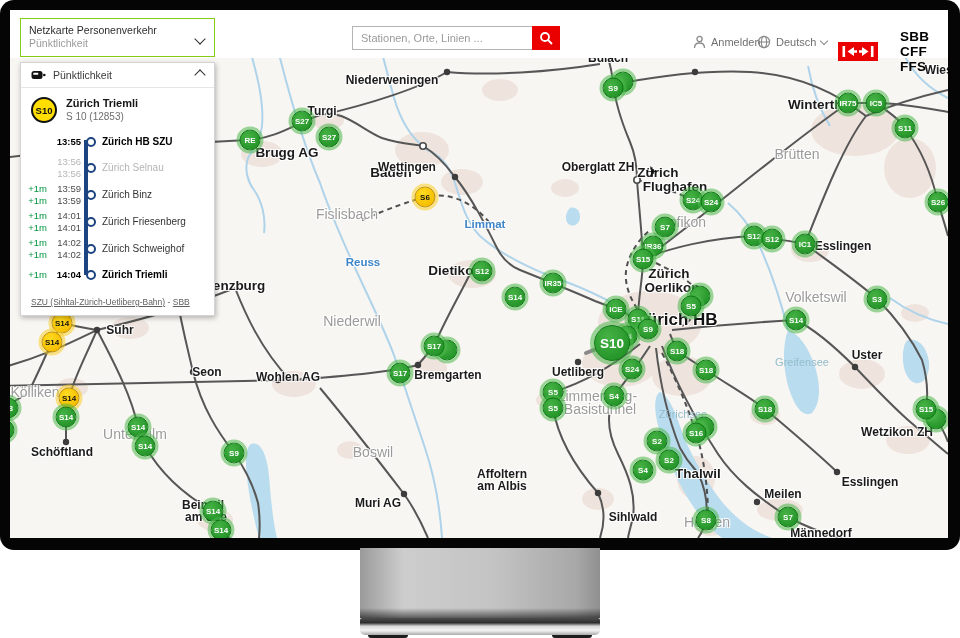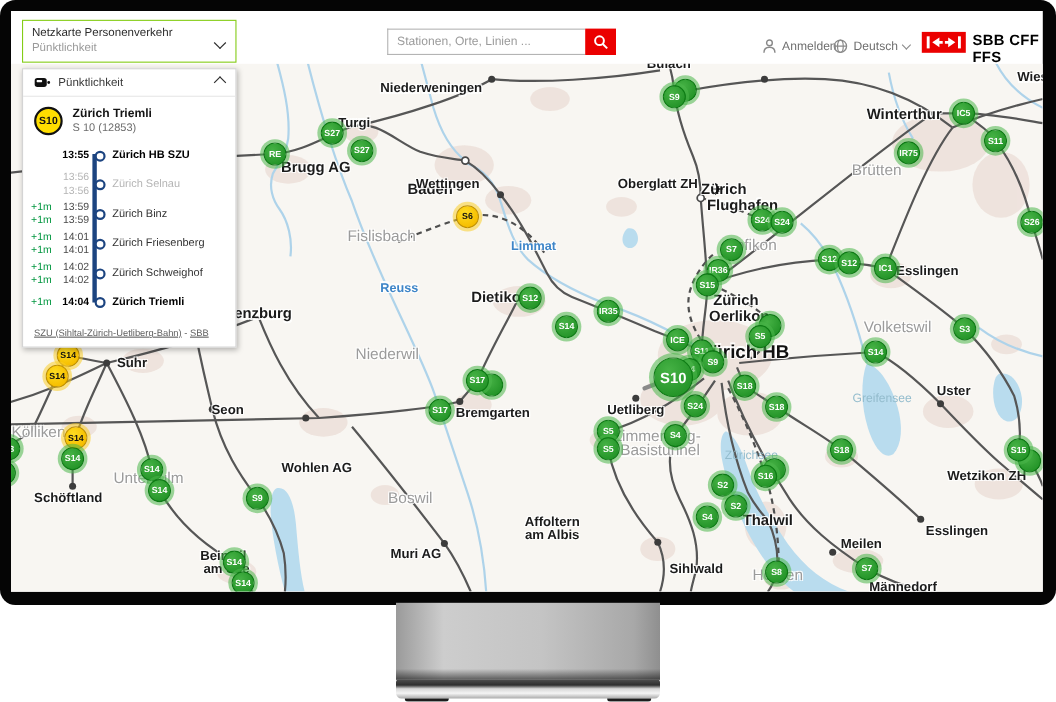--- a/index.html
+++ b/index.html
@@ -20,21 +20,21 @@
   .hdr-dropdown .t2{font-size:10.5px;color:#9b9b9b;line-height:13px;}
   .chev{display:inline-block;width:7px;height:7px;border-right:1.6px solid #2d2d2d;border-bottom:1.6px solid #2d2d2d;}
   .chev.down{transform:rotate(45deg);}
   .chev.up{transform:rotate(225deg);}
   .hdr-dropdown .chev{position:absolute;right:10px;top:16px;}
   .searchwrap{position:absolute;left:342px;top:16px;height:40px;z-index:5;display:flex;}
   .searchwrap input{width:180px;height:24px;border:1px solid #b4b4b4;border-right:none;box-sizing:border-box;font-size:11px;padding:0 8px;color:#333;font-family:"Liberation Sans",sans-serif;outline:none;}
   .searchwrap input::placeholder{color:#9b9b9b;}
   .search-btn{width:28px;height:24px;background:#eb0000;border:none;display:flex;align-items:center;justify-content:center;cursor:pointer;}
   .acct{position:absolute;top:25px;display:flex;align-items:center;gap:5px;color:#6f6f6f;font-size:11px;z-index:5;cursor:pointer;}
-  .logo{position:absolute;left:828px;top:19px;display:flex;gap:6px;z-index:5;}
+  .logo{position:absolute;left:828px;top:19px;display:flex;align-items:center;gap:22px;z-index:5;}
   .logo-mark{width:40px;height:19px;background:#eb0000;display:block;}
   .logo-text{font-size:13.5px;font-weight:bold;color:#000;letter-spacing:.3px;}
 
   
   .panel{position:absolute;left:10px;top:52px;width:195px;height:254px;background:#fff;border:1px solid #d4d4d4;box-shadow:1px 2px 5px rgba(0,0,0,.28);z-index:25;box-sizing:border-box;}
   .panel-hdr{height:24px;display:flex;align-items:center;gap:7px;padding:0 10px;border-bottom:1px solid #e6e6e6;}
   .panel-hdr .lbl{flex:1;font-size:10.5px;color:#3a3a3a;}
   .journey{display:flex;align-items:center;gap:9px;padding:9px 10px 4px 10px;}
   .jbadge{width:26px;height:26px;border-radius:50%;background:#ffde00;border:2px solid #111;box-sizing:border-box;display:flex;align-items:center;justify-content:center;font-size:9.5px;font-weight:bold;color:#111;}
   .jname{font-size:11px;font-weight:bold;color:#151515;line-height:13px;}
@@ -230,21 +230,21 @@
             <div class="map-label b1" style="left: 688px; top: 415px;">Thalwil</div>
             <div class="map-label g" style="left: 697px; top: 464px;">Horgen</div>
             <div class="map-label b2" style="left: 568px; top: 314px;">Uetliberg</div>
             <div class="map-label g" style="left: 587px; top: 338px;">Zimmerberg-</div>
             <div class="map-label g" style="left: 590px; top: 351px;">Basistunnel</div>
             <div class="map-label b2" style="left: 492px; top: 416px;">Affoltern</div>
             <div class="map-label b2" style="left: 492px; top: 428px;">am Albis</div>
             <div class="map-label b2" style="left: 368px; top: 445px;">Muri AG</div>
             <div class="map-label g" style="left: 363px; top: 394px;">Boswil</div>
             <div class="map-label b2" style="left: 438px; top: 317px;">Bremgarten</div>
-            <div class="map-label b2" style="left: 278px; top: 319px; margin-top: 48px;">Wohlen AG</div>
+            <div class="map-label b2" style="left: 278px; top: 319px;">Wohlen AG</div>
             <div class="map-label b2" style="left: 110px; top: 272px;">Suhr</div>
             <div class="map-label b2" style="left: 197px; top: 314px;">Seon</div>
             <div class="map-label g" style="left: 25px; top: 334px;">Kölliken</div>
             <div class="map-label b2" style="left: 52px; top: 394px;">Schöftland</div>
             <div class="map-label g" style="left: 125px; top: 376px;">Unterkulm</div>
             <div class="map-label b2" style="left: 193px; top: 447px;">Beinwil</div>
             <div class="map-label b2" style="left: 196px; top: 459px;">am See</div>
           </div>
       <div class="plane" style="left:642px;top:114px;">✈</div>
       <div id="badge-layer">
@@ -255,21 +255,21 @@
             <div class="badge g" style="left: 613px; top: 24px;"></div>
             <div class="badge g" style="left: 603px; top: 30px;">S9</div>
             <div class="badge g" style="left: 683px; top: 142px;">S24</div>
             <div class="badge g" style="left: 701px; top: 144px;">S24</div>
             <div class="badge g" style="left: 655px; top: 169px;">S7</div>
             <div class="badge g" style="left: 643px; top: 188px;">IR36</div>
             <div class="badge g" style="left: 633px; top: 201px;">S15</div>
             <div class="badge g" style="left: 744px; top: 178px;">S12</div>
             <div class="badge g" style="left: 762px; top: 181px;">S12</div>
             <div class="badge g" style="left: 795px; top: 186px;">IC1</div>
-            <div class="badge g" style="left: 816px; top: 45px; margin-top: 36px;">IR75</div>
+            <div class="badge g" style="left: 838px; top: 45px;">IR75</div>
             <div class="badge g" style="left: 866px; top: 45px;">IC5</div>
             <div class="badge g" style="left: 895px; top: 70px;">S11</div>
             <div class="badge g" style="left: 928px; top: 144px;">S26</div>
             <div class="badge g" style="left: 867px; top: 241px;">S3</div>
             <div class="badge g" style="left: 786px; top: 262px;">S14</div>
             <div class="badge g" style="left: 543px; top: 225px;">IR35</div>
             <div class="badge g" style="left: 472px; top: 213px;">S12</div>
             <div class="badge g" style="left: 505px; top: 239px;">S14</div>
             <div class="badge g" style="left: 606px; top: 251px;">ICE</div>
             <div class="badge g" style="left: 628px; top: 261px;">S11</div>

